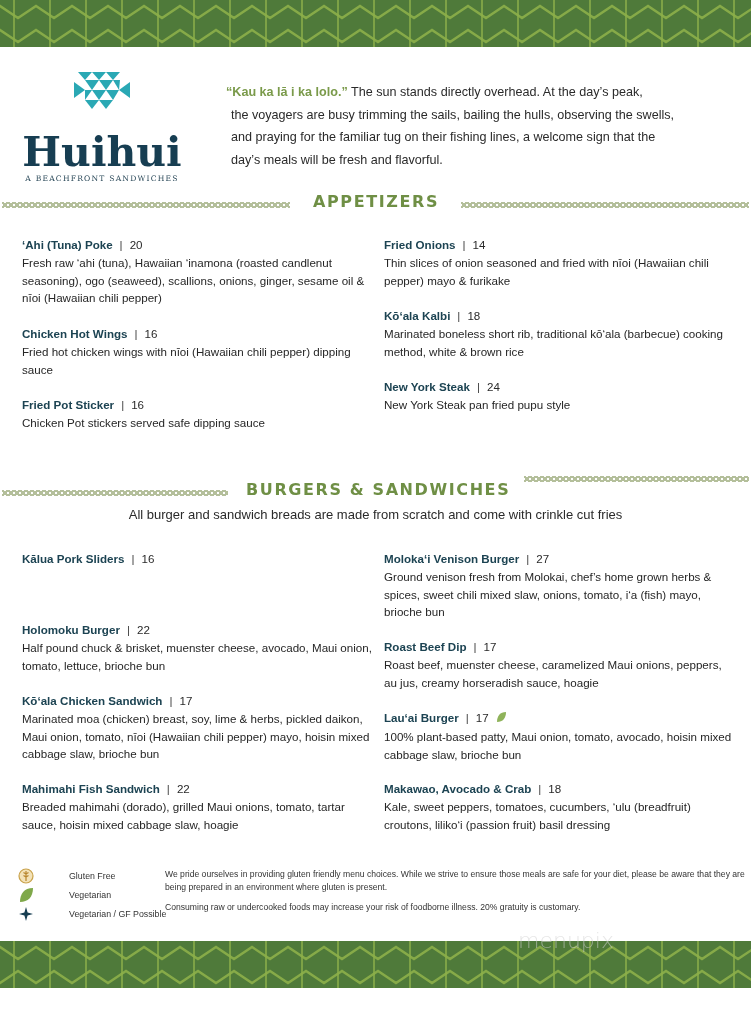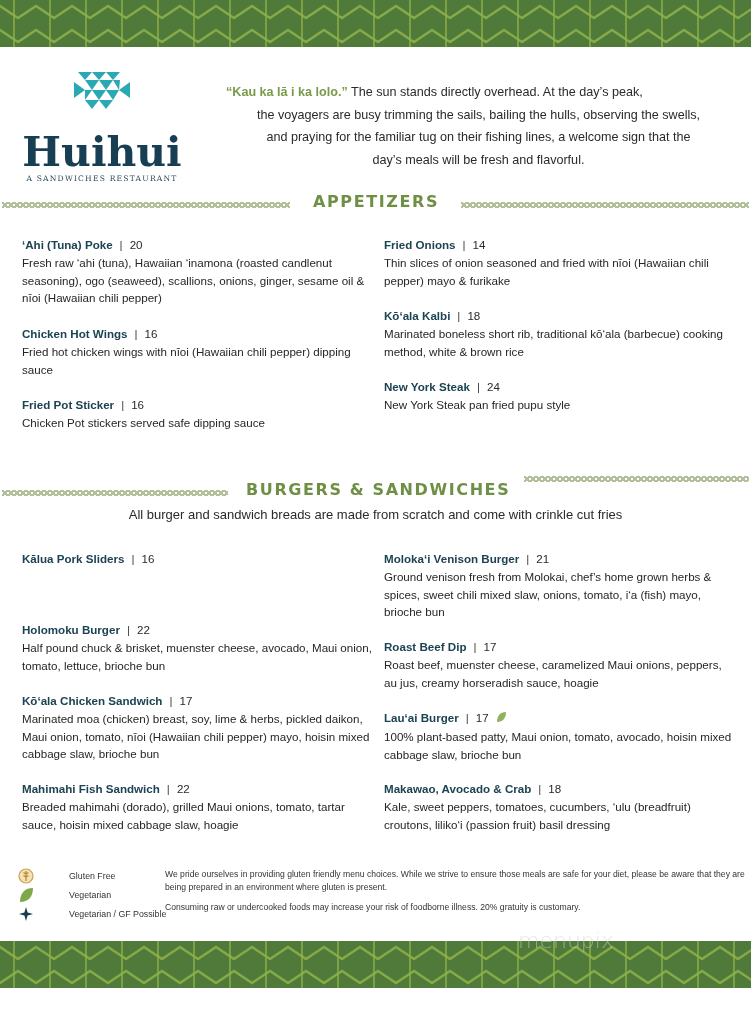--- a/index.html
+++ b/index.html
@@ -15,21 +15,21 @@
 
   
   .logo { position: absolute; left: 22px; top: 72px; width: 160px; text-align: center; }
   .logo-mark { display: block; margin: 0 auto; }
   .logo-name { font-family: "DejaVu Serif", serif; font-weight: bold; font-size: 41px; color: #173e52; line-height: 44px; letter-spacing: 0px; margin-top: 20px; }
   .logo-tag { font-family: "DejaVu Serif", serif; font-size: 7.6px; letter-spacing: 1.2px; color: #2c4a5a; margin-top: 0px; }
 
   .intro { position: absolute; left: 226px; top: 81px; width: 500px; font-size: 12.6px; line-height: 22.5px; color: #2a2a2a; font-family: "Liberation Sans", sans-serif; }
   .intro .quote { color: #7a9a4a; font-weight: bold; margin-top: 44px; }
   .intro .line { display: block; white-space: nowrap; }
-  .intro .indent { padding-left: 5px; text-align: center; }
+  .intro .indent { padding-left: 5px; }
 
   
   .section-head { position: absolute; left: 0; width: 609px; height: 24px; }
   .rule { position: absolute; top: 10px; height: 6px;
     background-image:
       linear-gradient(45deg, transparent 40%, #a8b48a 40%, #a8b48a 60%, transparent 60%),
       linear-gradient(-45deg, transparent 40%, #a8b48a 40%, #a8b48a 60%, transparent 60%);
     background-size: 6px 6px; background-repeat: repeat-x; opacity: 0.85; }
   .section-title { position: absolute; top: 0; font-family: "DejaVu Sans", sans-serif; font-weight: bold; font-size: 16px; letter-spacing: 1.6px; color: #6f8f45; white-space: nowrap; }
 
@@ -98,21 +98,21 @@
         <polygon points="25,8 39,8 32,18"></polygon>
         <polygon points="39,8 46,8 45,18"></polygon>
       <polygon points="11,18 18,18 11,28"></polygon>
         <polygon points="18,18 32,18 25,28"></polygon>
         <polygon points="32,18 45,18 39,28"></polygon>
       <polygon points="11,28 25,28 18,37"></polygon>
         <polygon points="25,28 39,28 32,37"></polygon>
     </g>
   </svg>
   <div class="logo-name">Huihui</div>
-  <div class="logo-tag">A SANDWICHES RESTAURANT</div>
+  <div class="logo-tag">A BEACHFRONT SANDWICHES</div>
 </div>
 
 <div class="intro">
   <span class="line"><span class="quote">“Kau ka lā i ka lolo.”</span><span> The sun stands directly overhead. At the day’s peak,</span></span>
   <span class="line indent">the voyagers are busy trimming the sails, bailing the hulls, observing the swells,</span>
   <span class="line indent">and praying for the familiar tug on their fishing lines, a welcome sign that the</span>
   <span class="line indent">day’s meals will be fresh and flavorful.</span>
 </div>
 
 <div class="section-head" style="top:192px;">
@@ -164,21 +164,21 @@
 <div class="item" style="left:22px;top:692px;">
   <div class="item-head"><span class="item-name">Kō‘ala Chicken Sandwich</span><span class="item-sep">|</span><span class="item-price">17</span></div>
   <div class="item-desc">Marinated moa (chicken) breast, soy, lime &amp; herbs, pickled daikon, Maui onion, tomato, nīoi (Hawaiian chili pepper) mayo, hoisin mixed cabbage slaw, brioche bun</div>
 </div>
 <div class="item" style="left:22px;top:780px;">
   <div class="item-head"><span class="item-name">Mahimahi Fish Sandwich</span><span class="item-sep">|</span><span class="item-price">22</span></div>
   <div class="item-desc">Breaded mahimahi (dorado), grilled Maui onions, tomato, tartar sauce, hoisin mixed cabbage slaw, hoagie</div>
 </div>
 
 <div class="item" style="left:384px;top:550px;">
-  <div class="item-head"><span class="item-name">Moloka‘i Venison Burger</span><span class="item-sep">|</span><span class="item-price">21</span></div>
+  <div class="item-head"><span class="item-name">Moloka‘i Venison Burger</span><span class="item-sep">|</span><span class="item-price">27</span></div>
   <div class="item-desc">Ground venison fresh from Molokai, chef’s home grown herbs &amp; spices, sweet chili mixed slaw, onions, tomato, i‘a (fish) mayo, brioche bun</div>
 </div>
 <div class="item" style="left:384px;top:638px;">
   <div class="item-head"><span class="item-name">Roast Beef Dip</span><span class="item-sep">|</span><span class="item-price">17</span></div>
   <div class="item-desc">Roast beef, muenster cheese, caramelized Maui onions, peppers, au jus, creamy horseradish sauce, hoagie</div>
 </div>
 <div class="item" style="left:384px;top:709px;">
   <div class="item-head"><span class="item-name">Lau‘ai Burger</span><span class="item-sep">|</span><span class="item-price">17</span><span class="leaf-inline"><svg width="12" height="12" viewBox="0 0 12 12">
           <path d="M2 11 C2 5 5 1 11 1 C11 7 8 11 2 11 Z" fill="#8fb35a"></path>
         </svg></span></div>

